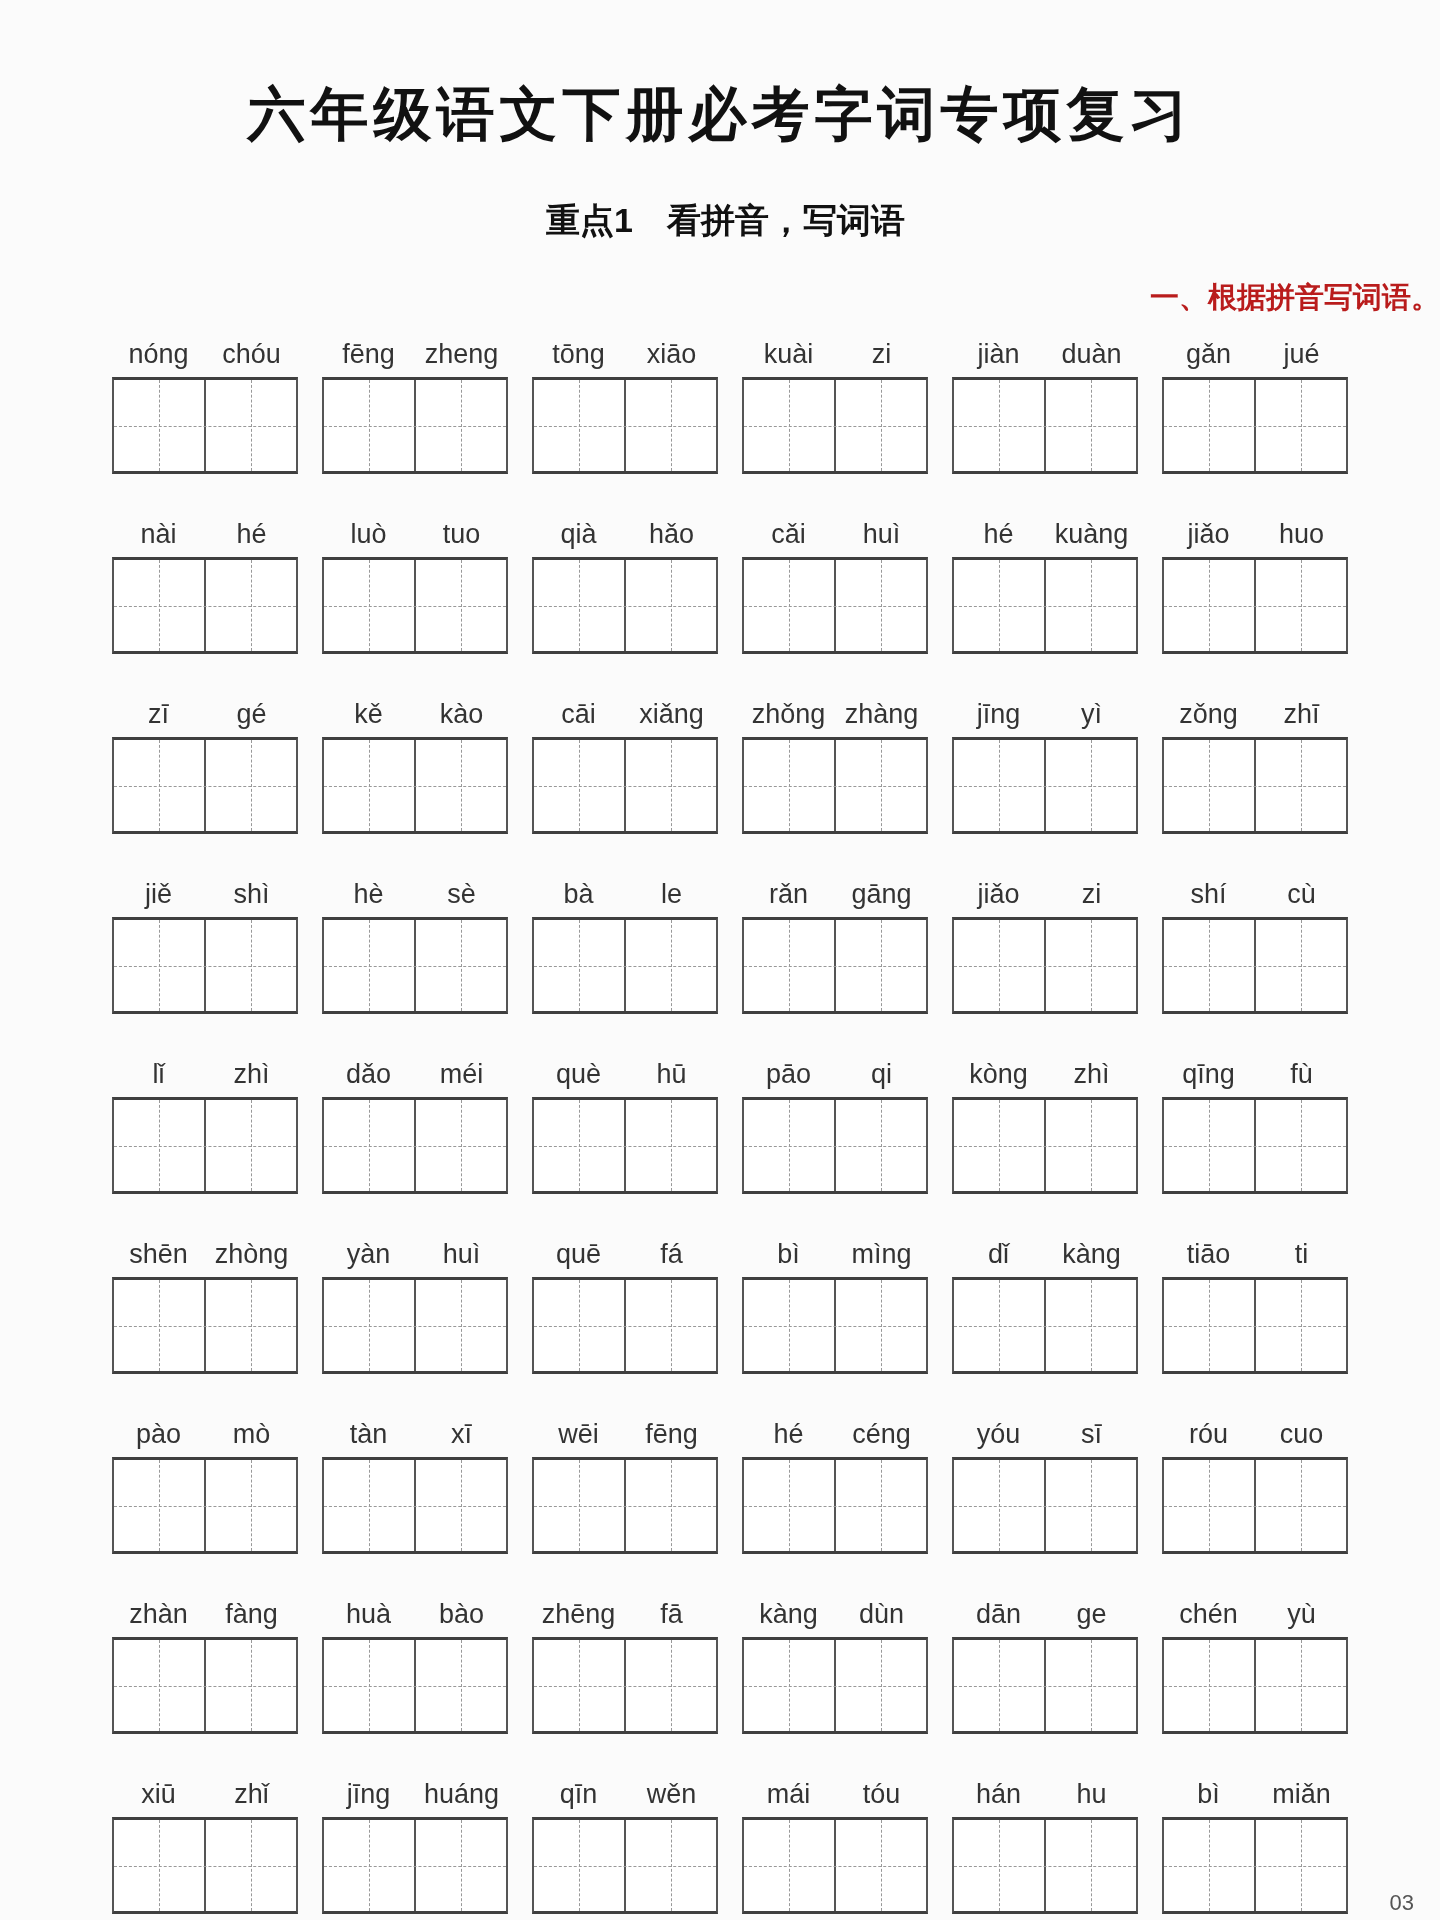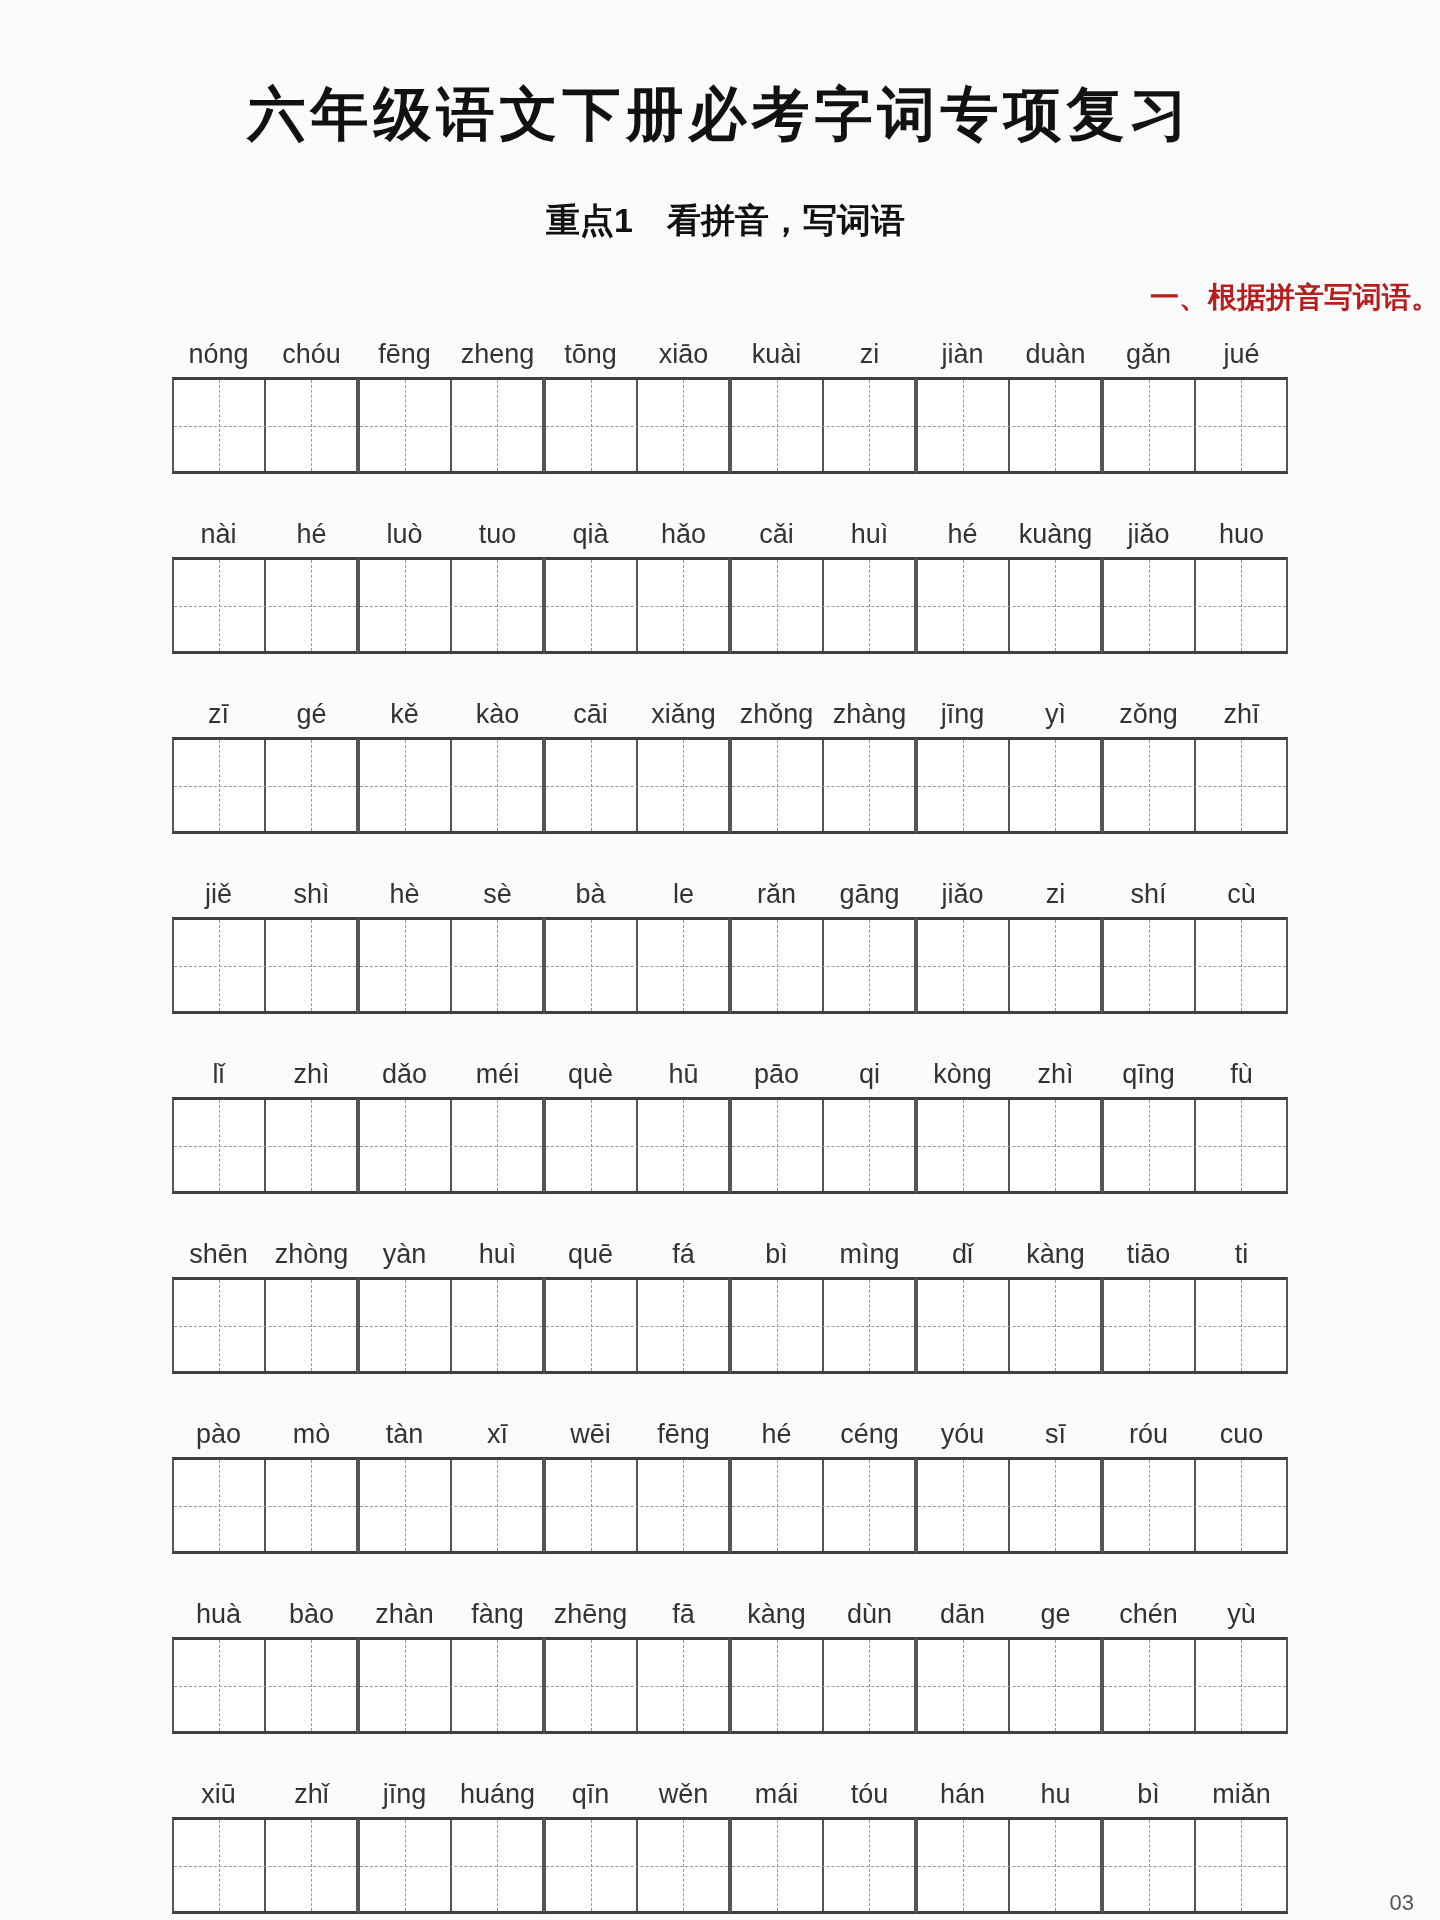--- a/index.html
+++ b/index.html
@@ -35,22 +35,23 @@
   .section-heading {
     margin: 34px 0 0 110px;
     font-size: 29px;
     font-weight: bold;
   }
   .worksheet {
     margin: 2px 92px 0 112px;
   }
   .ws-row {
     display: flex;
-    justify-content: center;
+    justify-content: flex-start;
     margin-top: 34px;
+    gap: 24px;
   }
   .ws-row:first-child { margin-top: 10px; }
   .pair { width: 186px; }
   .pinyin-line {
     display: flex;
     height: 42px;
     align-items: flex-end;
     margin-bottom: 7px;
     font-size: 27px;
     color: #333;
@@ -535,32 +536,32 @@
         </div>
         <div class="grid">
           <div class="cell first"></div>
           <div class="cell"></div>
         </div>
       </div>
     </div>
     <div class="ws-row">
       <div class="pair">
         <div class="pinyin-line">
+          <span>zhàn</span>
+          <span>fàng</span>
+        </div>
+        <div class="grid">
+          <div class="cell first"></div>
+          <div class="cell"></div>
+        </div>
+      </div>
+      <div class="pair">
+        <div class="pinyin-line">
           <span>huà</span>
           <span>bào</span>
-        </div>
-        <div class="grid">
-          <div class="cell first"></div>
-          <div class="cell"></div>
-        </div>
-      </div>
-      <div class="pair">
-        <div class="pinyin-line">
-          <span>zhàn</span>
-          <span>fàng</span>
         </div>
         <div class="grid">
           <div class="cell first"></div>
           <div class="cell"></div>
         </div>
       </div>
       <div class="pair">
         <div class="pinyin-line">
           <span>zhēng</span>
           <span>fā</span>

